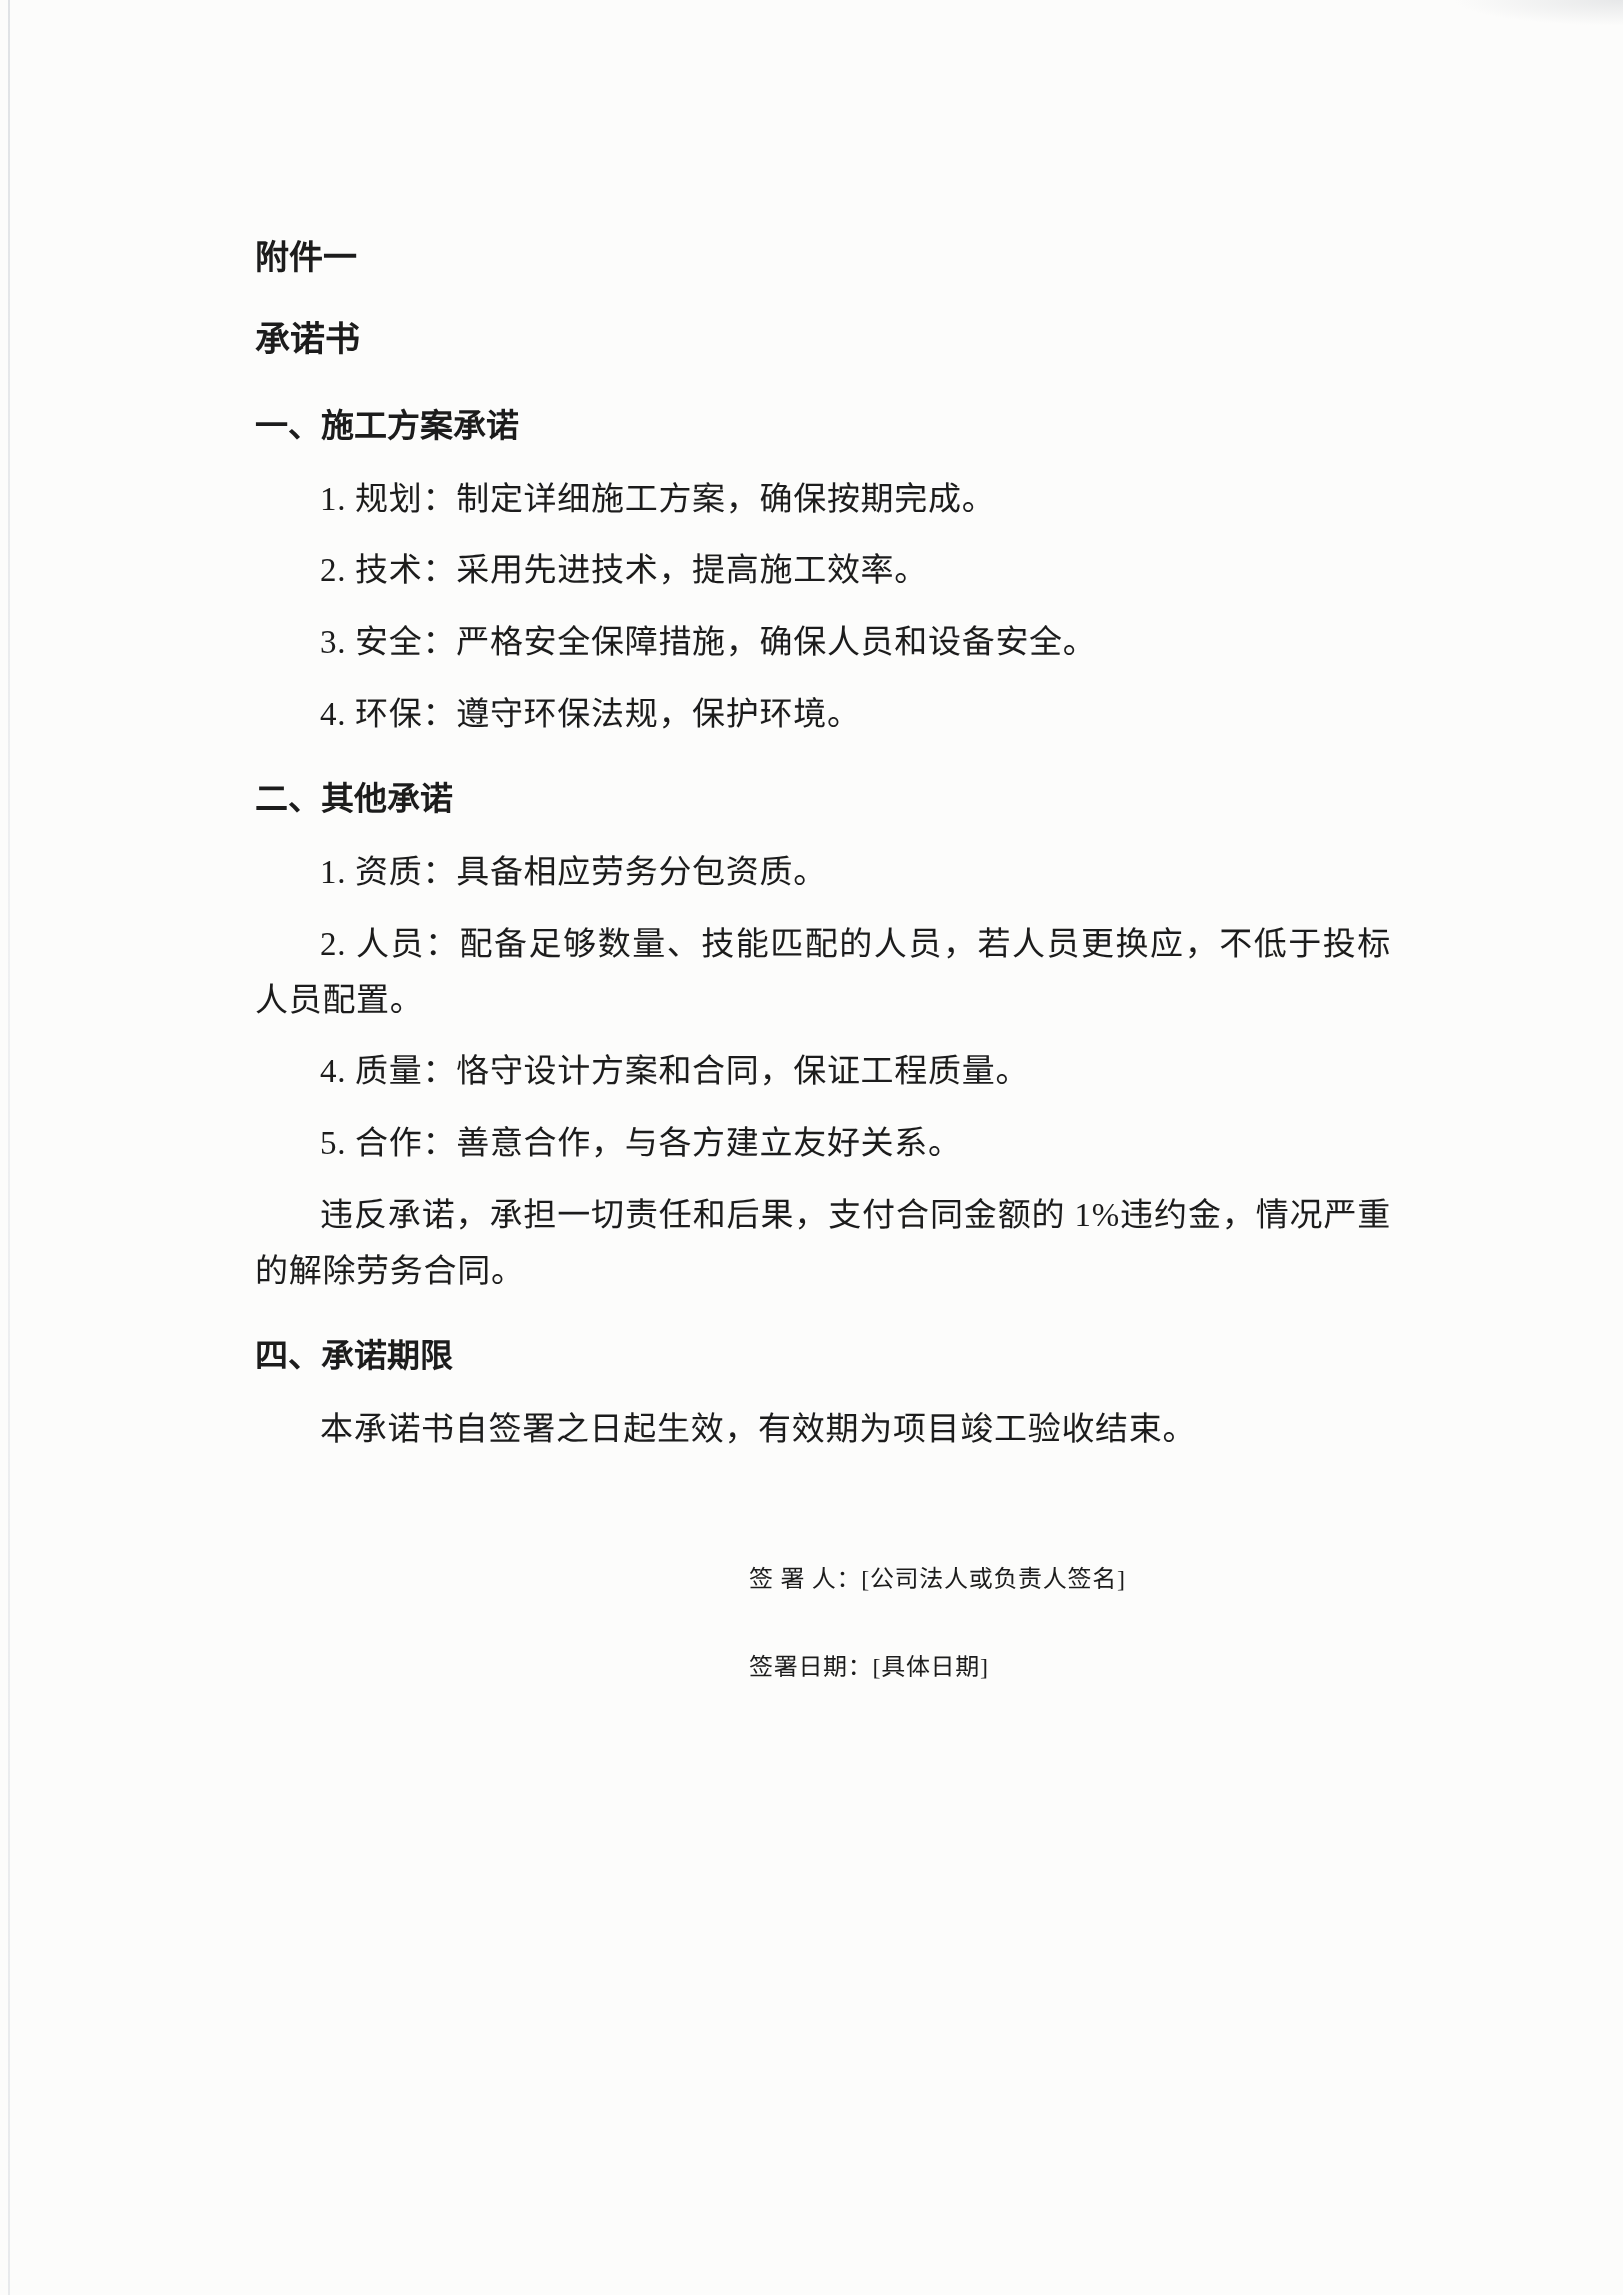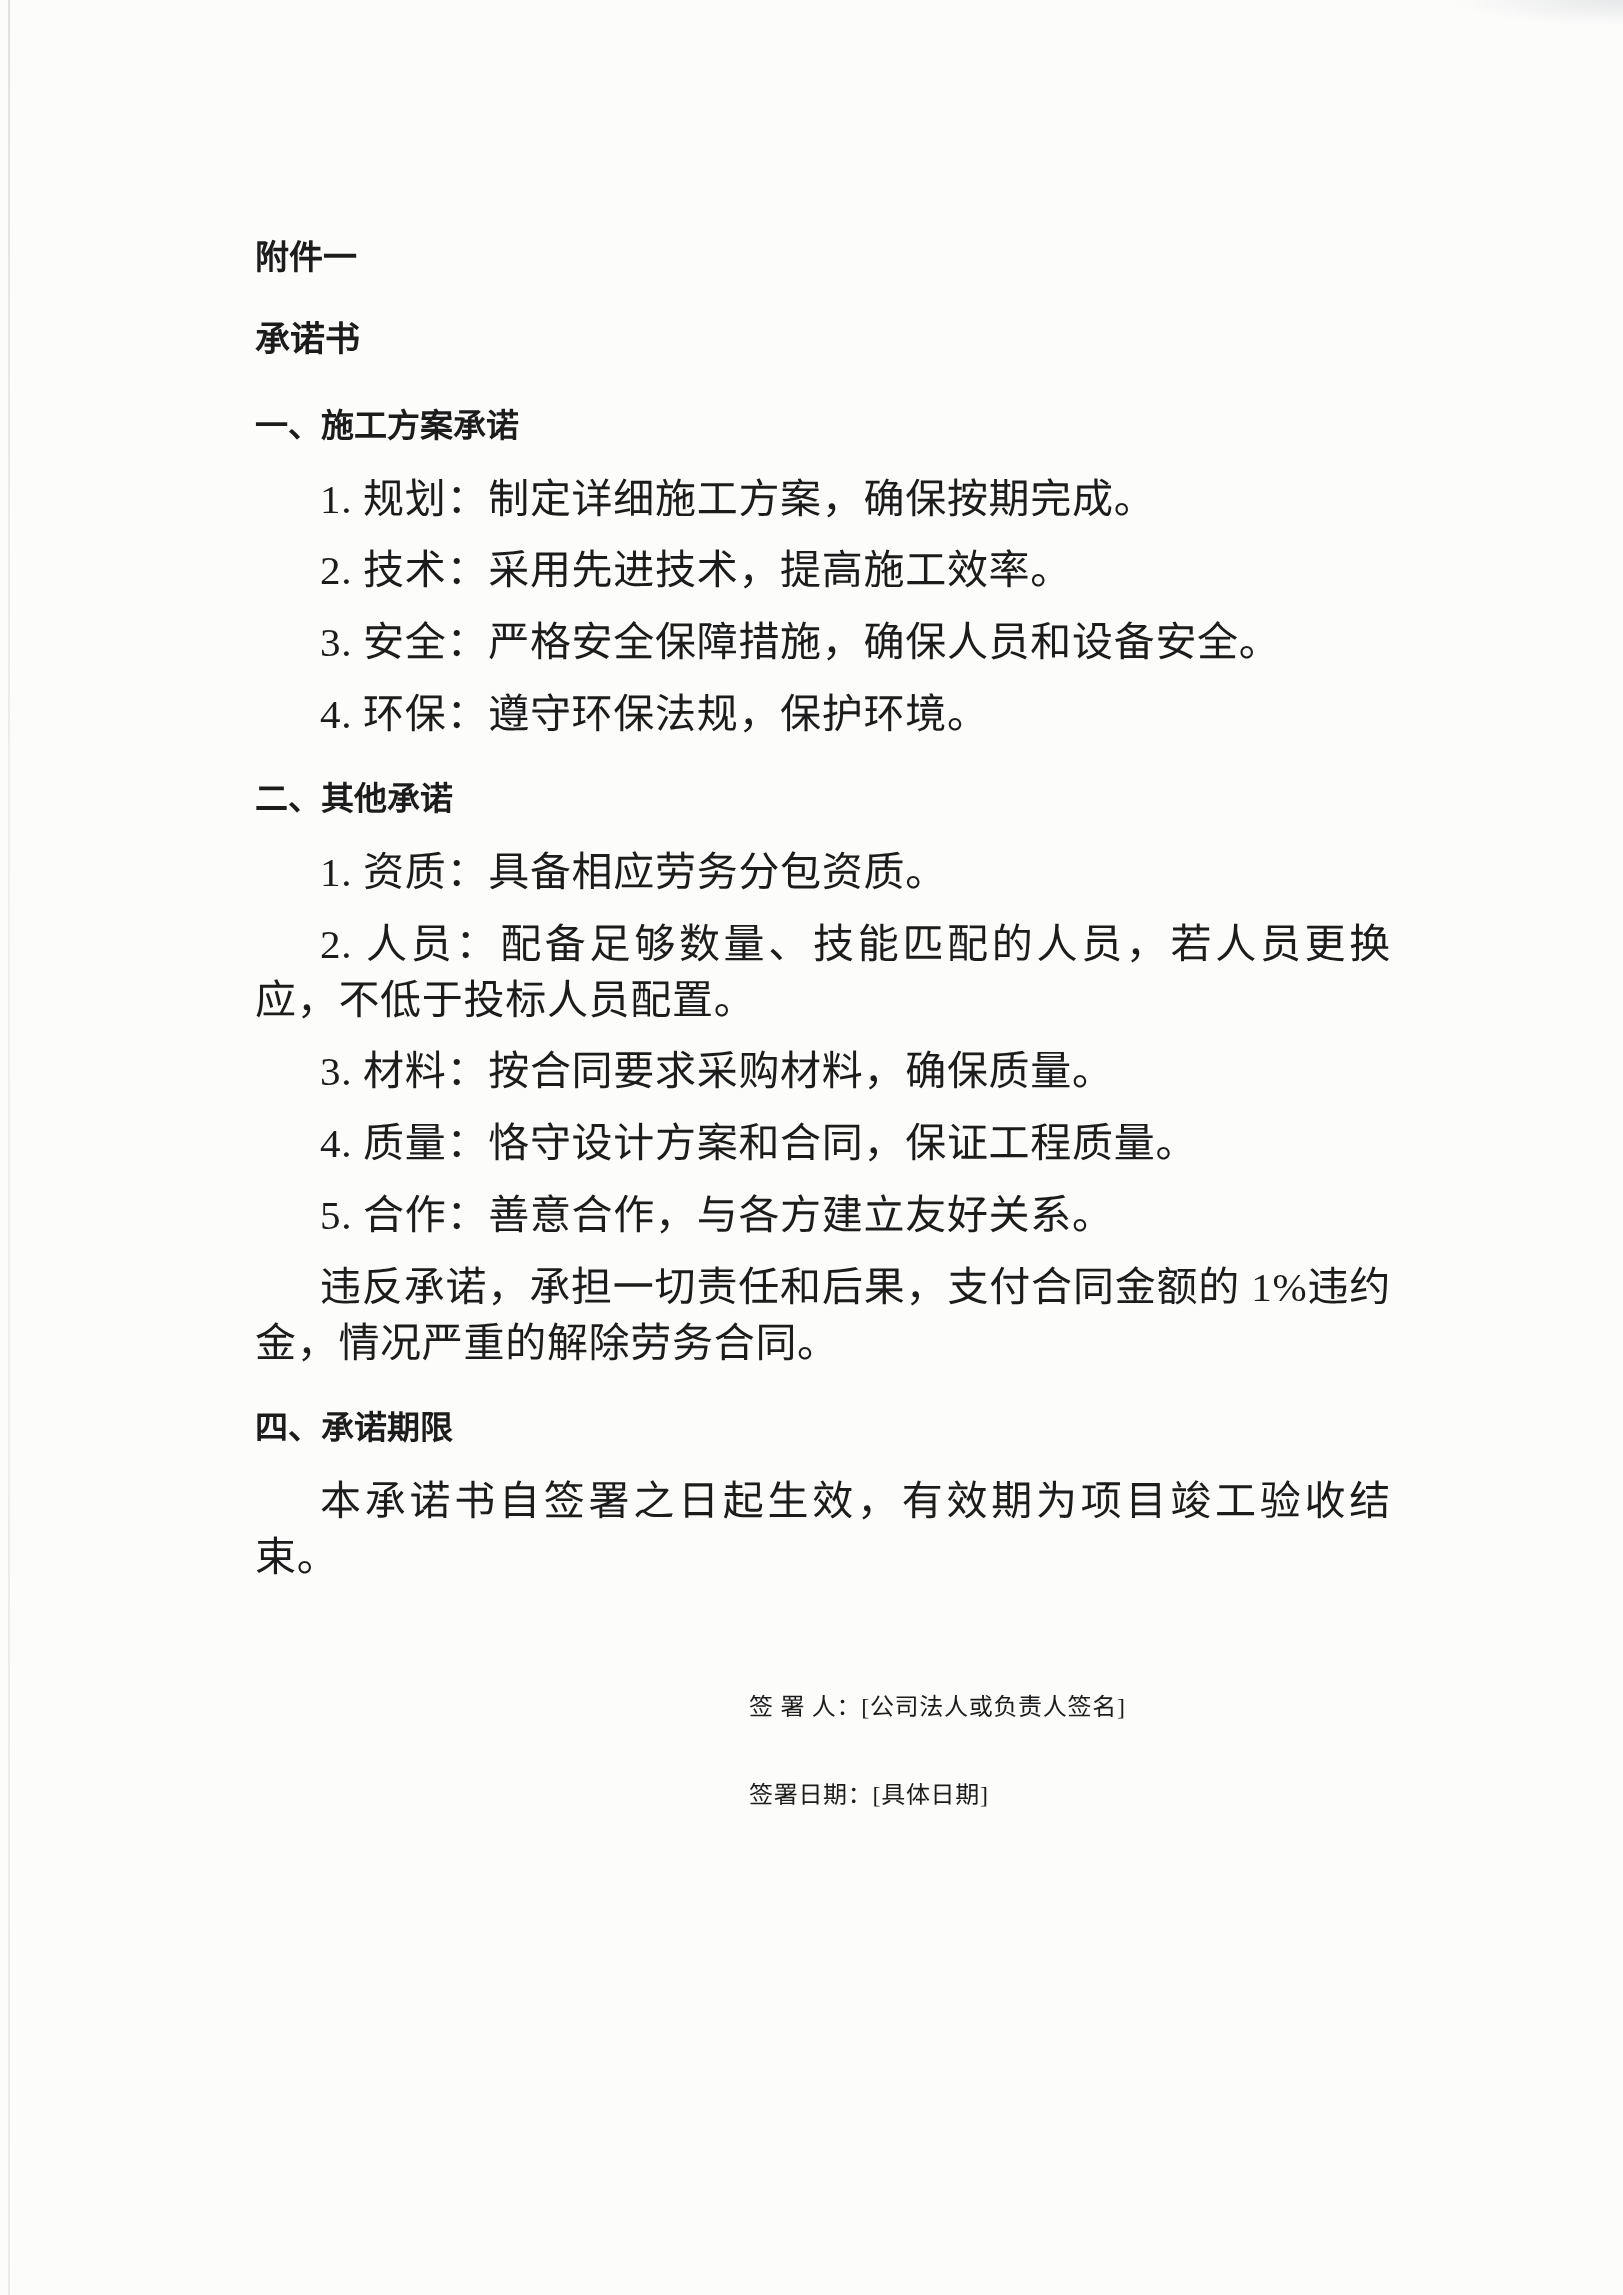--- a/index.html
+++ b/index.html
@@ -48,21 +48,21 @@
     line-height: 56px;
     margin: 26px 0 15.7px 0;
   }
   .heading {
     font-size: 33px;
     font-weight: bold;
     line-height: 56px;
     margin: 29.5px 0 17px 0;
   }
   .item, .para {
-    font-size: 41px;
+    font-size: 33px;
     line-height: 56px;
     margin: 0 0 15.7px 0;
     text-indent: 65px;
     text-align: justify;
     letter-spacing: 0.7px;
   }
   .signature {
     margin-top: 94px;
     padding-left: 494px;
   }
@@ -86,21 +86,20 @@
 
   <h2 class="heading">一、施工方案承诺</h2>
   <p class="item">1. 规划：制定详细施工方案，确保按期完成。</p>
   <p class="item">2. 技术：采用先进技术，提高施工效率。</p>
   <p class="item">3. 安全：严格安全保障措施，确保人员和设备安全。</p>
   <p class="item">4. 环保：遵守环保法规，保护环境。</p>
 
   <h2 class="heading">二、其他承诺</h2>
   <p class="item">1. 资质：具备相应劳务分包资质。</p>
   <p class="item">2. 人员：配备足够数量、技能匹配的人员，若人员更换应，不低于投标人员配置。</p>
-  <p class="item">3. 材料：按合同要求采购材料，确保质量。</p>
   <p class="item">4. 质量：恪守设计方案和合同，保证工程质量。</p>
   <p class="item">5. 合作：善意合作，与各方建立友好关系。</p>
 
   <p class="para">违反承诺，承担一切责任和后果，支付合同金额的 1%违约金，情况严重的解除劳务合同。</p>
 
   <h2 class="heading">四、承诺期限</h2>
   <p class="para">本承诺书自签署之日起生效，有效期为项目竣工验收结束。</p>
 
   <div class="signature">
     <p class="sig-line">签 署 人：[公司法人或负责人签名]</p>

